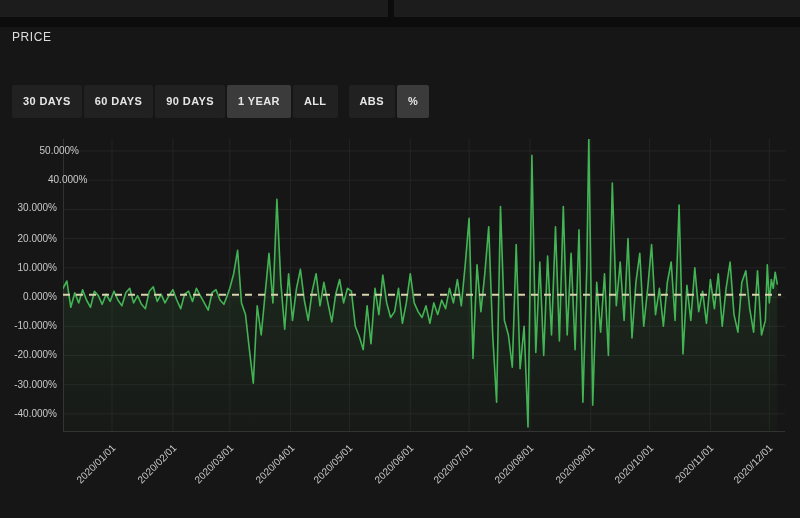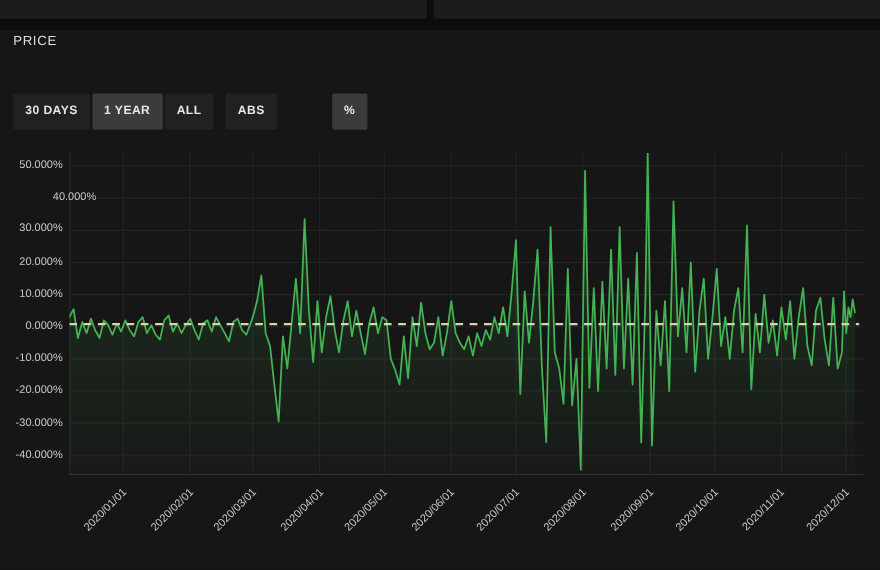--- a/index.html
+++ b/index.html
@@ -6,21 +6,21 @@
   html,body { width:800px; height:518px; overflow:hidden; background:#0c0c0c;
               font-family:"Liberation Sans", sans-serif; }
   .top-panel { position:absolute; top:0; height:17px; background:#1c1c1c; }
   .top-panel.left  { left:0; width:388px; }
   .top-panel.right { left:394px; right:0; }
   .main-panel { position:absolute; left:0; top:27px; right:0; bottom:0; background:#161616; }
   .panel-title { position:absolute; left:12px; top:3px; font-size:12px; font-weight:400;
                  color:#dcdcdc; letter-spacing:.6px;text-align:right; }
   .toolbar { position:absolute; left:12px; top:58px; display:flex; align-items:center; }
   .btn-group { display:flex; }
-  .btn-group + .btn-group { margin-left:9px;gap:48px; }
+  .btn-group + .btn-group { margin-left:9px; }
   .btn { background:#212121; color:#e6e6e6; font-family:"Liberation Sans",sans-serif;
          font-size:11px; font-weight:700; letter-spacing:.4px; border:none; cursor:pointer;
          height:33px; line-height:33px; padding:0 11px; margin-right:2px; border-radius:2px; }
   .btn.active { background:#3b3b3b;text-align:right; }
   .chart-wrap { position:absolute; left:0; top:100px; right:0; bottom:0; }
   .plot { position:absolute; left:63px; top:12px; width:722px; height:293px; }
   .ylabel { position:absolute; left:0; width:57px; text-align:right; font-size:10px;
             color:#c9c9c9; line-height:12px; }
   .xlabel-area { position:absolute; left:63px; top:305px; width:722px; height:80px; }
   .xlabel { position:absolute; width:100px; text-align:right; font-size:10px; color:#c9c9c9;
@@ -31,20 +31,22 @@
 
 <div class="top-panel left"></div>
 <div class="top-panel right"></div>
 
 <div class="main-panel">
   <div class="panel-title">PRICE</div>
 
   <div class="toolbar">
     <div class="btn-group" id="range-group">
         <button class="btn">30 DAYS</button>
+        <button class="btn">60 DAYS</button>
+        <button class="btn">90 DAYS</button>
         <button class="btn active">1 YEAR</button>
         <button class="btn">ALL</button>
       </div>
     <div class="btn-group" id="mode-group">
         <button class="btn">ABS</button>
         <button class="btn active">%</button>
       </div>
   </div>
 
   <div class="chart-wrap">
@@ -78,21 +80,21 @@
         <line x1="586.625" y1="0" x2="586.625" y2="293" stroke="#242424" stroke-width="1"></line>
         <line x1="647.445652173913" y1="0" x2="647.445652173913" y2="293" stroke="#242424" stroke-width="1"></line>
         <line x1="706.304347826087" y1="0" x2="706.304347826087" y2="293" stroke="#242424" stroke-width="1"></line>
         <line x1="0.5" y1="0" x2="0.5" y2="293" stroke="#313131" stroke-width="1"></line>
         <line x1="0" y1="292.5" x2="722" y2="292.5" stroke="#313131" stroke-width="1"></line>
         <path d="M0.0 149.3L3.9 142.0L7.8 168.3L11.8 153.7L15.7 163.9L19.6 150.7L23.5 161.0L27.5 168.3L31.4 152.2L35.3 156.6L39.2 165.3L43.2 155.1L47.1 162.4L51.0 152.2L54.9 161.0L58.9 166.8L62.8 153.7L66.7 149.3L70.6 163.9L74.6 156.6L78.5 165.3L82.4 169.7L86.3 152.2L90.3 147.8L94.2 162.4L98.1 155.1L102.0 163.9L105.9 156.6L109.9 150.7L113.8 161.0L117.7 169.7L121.6 155.1L125.6 152.2L129.5 162.4L133.4 149.3L137.3 156.6L141.3 163.9L145.2 171.2L149.1 153.7L153.0 150.7L157.0 161.0L160.9 165.3L164.8 155.1L166.8 149.3L170.7 134.7L174.6 111.3L178.5 163.9L182.5 175.6L186.4 210.6L190.3 244.2L194.2 166.8L198.2 196.0L202.1 155.1L206.0 114.2L209.9 163.9L213.9 60.2L217.8 143.4L221.7 190.2L225.6 134.7L229.5 181.4L233.5 149.3L237.4 130.3L241.3 161.0L245.2 181.4L249.2 152.2L253.1 134.7L257.0 166.8L260.9 143.4L264.9 163.9L268.8 182.9L272.7 155.1L276.6 140.5L280.6 163.9L284.5 149.3L288.4 152.2L292.3 187.3L296.3 197.5L300.2 210.6L304.1 166.8L308.0 204.8L312.0 149.3L315.9 175.6L319.8 136.1L323.7 163.9L327.6 178.5L331.6 172.6L335.5 149.3L339.4 184.3L343.3 163.9L347.3 134.7L351.2 163.9L355.1 172.6L359.0 178.5L363.0 166.8L366.9 184.3L370.8 163.9L374.7 175.6L378.7 161.0L382.6 169.7L386.5 149.3L390.4 163.9L394.4 140.5L398.3 166.8L402.2 125.9L406.1 79.2L410.0 219.4L414.0 125.9L417.9 172.6L421.8 134.7L425.7 87.9L429.7 196.0L433.6 263.2L437.5 67.5L441.4 181.4L445.4 196.0L449.3 228.1L453.2 105.5L457.1 229.6L461.1 187.3L465.0 288.0L468.9 16.4L472.8 213.5L476.8 123.0L480.7 216.5L484.6 117.1L488.5 196.0L492.5 87.9L496.4 201.9L500.3 67.5L504.2 196.0L508.1 114.2L512.1 210.6L516.0 90.9L519.9 263.2L523.8 128.8L525.8 -1.2L529.7 266.1L533.7 143.4L537.6 193.1L541.5 134.7L545.4 216.5L549.3 44.1L553.3 166.8L557.2 123.0L561.1 181.4L565.0 99.6L569.0 198.9L572.9 143.4L576.8 114.2L580.7 187.3L584.7 149.3L588.6 105.5L592.5 175.6L596.4 149.3L600.4 187.3L604.3 143.4L608.2 123.0L612.1 181.4L616.1 66.0L620.0 215.0L623.9 146.4L627.8 181.4L631.8 128.8L635.7 172.6L639.6 152.2L643.5 184.3L647.4 140.5L651.4 169.7L655.3 134.7L659.2 187.3L663.1 149.3L667.1 123.0L671.0 175.6L674.9 193.1L678.8 143.4L682.8 131.7L686.7 169.7L690.6 193.1L694.5 131.7L698.5 196.0L702.4 181.4L704.3 125.9L706.3 163.9L708.3 140.5L710.2 149.3L712.2 133.2L714.2 144.9L714.2 293L0.0 293Z" fill="url(#areaGrad)" stroke="none"></path>
         <path d="M0.0 149.3L3.9 142.0L7.8 168.3L11.8 153.7L15.7 163.9L19.6 150.7L23.5 161.0L27.5 168.3L31.4 152.2L35.3 156.6L39.2 165.3L43.2 155.1L47.1 162.4L51.0 152.2L54.9 161.0L58.9 166.8L62.8 153.7L66.7 149.3L70.6 163.9L74.6 156.6L78.5 165.3L82.4 169.7L86.3 152.2L90.3 147.8L94.2 162.4L98.1 155.1L102.0 163.9L105.9 156.6L109.9 150.7L113.8 161.0L117.7 169.7L121.6 155.1L125.6 152.2L129.5 162.4L133.4 149.3L137.3 156.6L141.3 163.9L145.2 171.2L149.1 153.7L153.0 150.7L157.0 161.0L160.9 165.3L164.8 155.1L166.8 149.3L170.7 134.7L174.6 111.3L178.5 163.9L182.5 175.6L186.4 210.6L190.3 244.2L194.2 166.8L198.2 196.0L202.1 155.1L206.0 114.2L209.9 163.9L213.9 60.2L217.8 143.4L221.7 190.2L225.6 134.7L229.5 181.4L233.5 149.3L237.4 130.3L241.3 161.0L245.2 181.4L249.2 152.2L253.1 134.7L257.0 166.8L260.9 143.4L264.9 163.9L268.8 182.9L272.7 155.1L276.6 140.5L280.6 163.9L284.5 149.3L288.4 152.2L292.3 187.3L296.3 197.5L300.2 210.6L304.1 166.8L308.0 204.8L312.0 149.3L315.9 175.6L319.8 136.1L323.7 163.9L327.6 178.5L331.6 172.6L335.5 149.3L339.4 184.3L343.3 163.9L347.3 134.7L351.2 163.9L355.1 172.6L359.0 178.5L363.0 166.8L366.9 184.3L370.8 163.9L374.7 175.6L378.7 161.0L382.6 169.7L386.5 149.3L390.4 163.9L394.4 140.5L398.3 166.8L402.2 125.9L406.1 79.2L410.0 219.4L414.0 125.9L417.9 172.6L421.8 134.7L425.7 87.9L429.7 196.0L433.6 263.2L437.5 67.5L441.4 181.4L445.4 196.0L449.3 228.1L453.2 105.5L457.1 229.6L461.1 187.3L465.0 288.0L468.9 16.4L472.8 213.5L476.8 123.0L480.7 216.5L484.6 117.1L488.5 196.0L492.5 87.9L496.4 201.9L500.3 67.5L504.2 196.0L508.1 114.2L512.1 210.6L516.0 90.9L519.9 263.2L523.8 128.8L525.8 -1.2L529.7 266.1L533.7 143.4L537.6 193.1L541.5 134.7L545.4 216.5L549.3 44.1L553.3 166.8L557.2 123.0L561.1 181.4L565.0 99.6L569.0 198.9L572.9 143.4L576.8 114.2L580.7 187.3L584.7 149.3L588.6 105.5L592.5 175.6L596.4 149.3L600.4 187.3L604.3 143.4L608.2 123.0L612.1 181.4L616.1 66.0L620.0 215.0L623.9 146.4L627.8 181.4L631.8 128.8L635.7 172.6L639.6 152.2L643.5 184.3L647.4 140.5L651.4 169.7L655.3 134.7L659.2 187.3L663.1 149.3L667.1 123.0L671.0 175.6L674.9 193.1L678.8 143.4L682.8 131.7L686.7 169.7L690.6 193.1L694.5 131.7L698.5 196.0L702.4 181.4L704.3 125.9L706.3 163.9L708.3 140.5L710.2 149.3L712.2 133.2L714.2 144.9" fill="none" stroke="#43b454" stroke-width="1.6" stroke-linejoin="round" stroke-linecap="round"></path>
         <line x1="0" y1="155.70189431704884" x2="718.0760869565217" y2="155.70189431704884" stroke="#d8d4ae" stroke-width="2" stroke-dasharray="7 6"></line>
       </svg>
     <div id="ylabels">
-        <div class="ylabel" style="top: 17.9771px;">50.000%</div>
+        <div class="ylabel" style="top: 17.9771px; margin-left: 22px;">50.000%</div>
         <div class="ylabel" style="top: 47.1894px; padding-left: 48px;">40.000%</div>
         <div class="ylabel" style="top: 75px;">30.000%</div>
         <div class="ylabel" style="top: 105.614px;">20.000%</div>
         <div class="ylabel" style="top: 134.827px;">10.000%</div>
         <div class="ylabel" style="top: 164.039px;">0.000%</div>
         <div class="ylabel" style="top: 193.251px;">-10.000%</div>
         <div class="ylabel" style="top: 222.464px;">-20.000%</div>
         <div class="ylabel" style="top: 251.676px;">-30.000%</div>
         <div class="ylabel" style="top: 280.888px;">-40.000%</div>
       </div>

